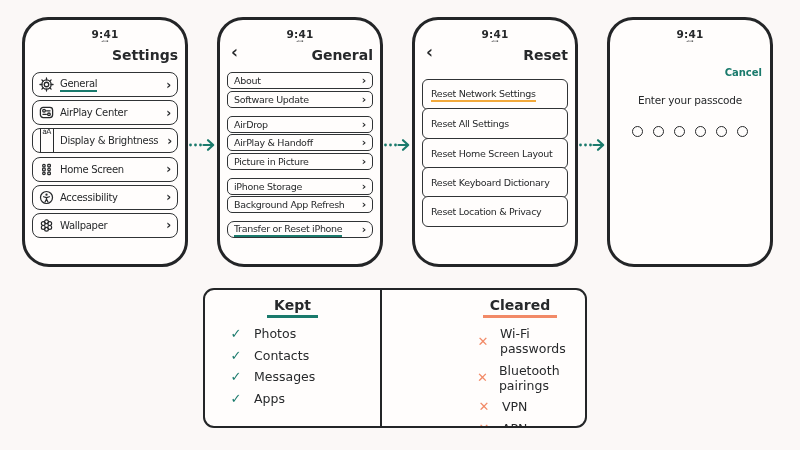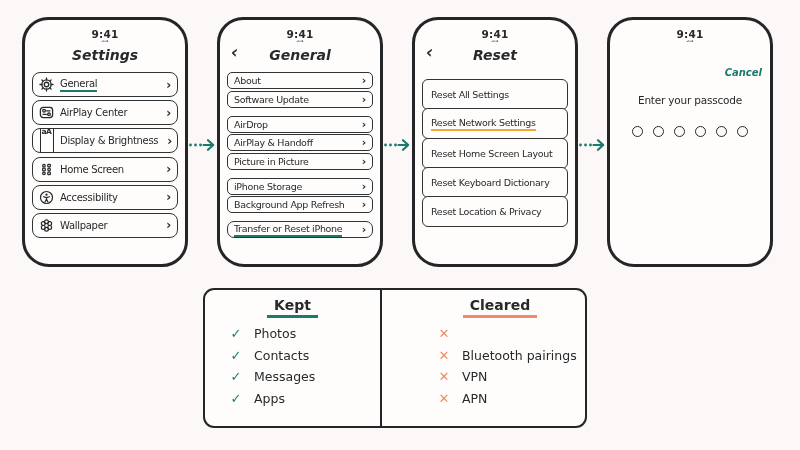--- a/index.html
+++ b/index.html
@@ -12,34 +12,34 @@
   .canvas{position:relative;width:800px;height:450px;}
 
   
   .phone{position:absolute;top:17px;width:166px;height:250px;background:var(--paper);
     border:3px solid #232527;border-radius:26px 28px 26px 27px;padding:8px 7px 8px 7px;}
   .p1{left:22px}.p2{left:217px}.p3{left:412px}.p4{left:607px}
 
   .status{display:flex;justify-content:space-between;align-items:center;padding:0 6px;height:14px;flex-direction:column;}
   .time{font-size:10.5px;font-weight:700;letter-spacing:.2px;}
 
-  .ptitle{position:relative;text-align:center;font-size:14px;font-weight:600;margin:5px 0 9px;font-style:italic;}
+  .ptitle{position:relative;text-align:right;font-size:14px;font-weight:600;margin:5px 0 9px;}
   .back{position:absolute;left:4px;top:-3px;font-size:17px;font-weight:600;line-height:1;cursor:pointer;}
   .cancel{position:absolute;right:1px;top:18px;font-size:10px;font-weight:600;color:var(--teal);cursor:pointer;}
   .p4 .ptitle{font-size:12.5px;margin-top:7px;}
 
   
   .row{display:flex;align-items:center;border:1.7px solid #303335;background:var(--paper);
     white-space:nowrap;overflow:hidden;}
   .chev{margin-left:auto;font-weight:700;font-size:12px;line-height:1;padding-left:3px;}
 
   .p1 .row{height:25px;border-radius:8px;margin-bottom:3.2px;padding:0 6px;gap:6px;font-size:10px;letter-spacing:-.3px;}
   .icn{width:15px;height:15px;flex:0 0 15px;display:flex;align-items:center;justify-content:center;}
   .aabox{display:inline-block;width:14px;height:31px;border:1.3px solid var(--ink);border-radius:4px;
-    font-size:7.5px;font-weight:700;text-align:center;line-height:11px;letter-spacing:-.5px;}
+    font-size:7.5px;font-weight:400;text-align:center;line-height:11px;letter-spacing:-.5px;}
 
   .p2 .group{margin-bottom:8px;}
   .p2 .row{height:17px;border-radius:5px;margin-bottom:1.6px;padding:0 6px;font-size:9.5px;letter-spacing:-.3px;}
   .p2 .row.tall{height:17px;border-radius:7px;}
   .p2 .chev{font-size:11px;}
 
   .p3 .list{margin-top:16px;}
   .p3 .row{height:31px;border-radius:6px;margin-top:-1.7px;padding:0 8px;font-size:9.5px;letter-spacing:-.3px;}
   .p3 .row:first-child{margin-top:0;}
 
@@ -49,21 +49,21 @@
 
   
   .u-teal{border-bottom:2.6px solid var(--teal);padding-bottom:1px;}
   .u-amber{border-bottom:2.6px solid var(--amber);padding-bottom:1px;}
 
   
   .arrow{position:absolute;top:137px;width:29px;height:16px;}
 
   
   .ctable{position:absolute;left:203px;top:288px;width:384px;height:140px;background:var(--paper);
-    border:2.6px solid #232527;border-radius:11px;display:flex;overflow:hidden;}
+    border:2.6px solid #232527;border-radius:11px;display:flex;overflow:hidden;gap:40px;}
   .col{padding-top:7px;}
   .col-kept{width:177px;border-right:2.2px solid #232527;}
   .col-cleared{flex:1;padding-left:33px;}
   .thead{text-align:center;font-size:14px;font-weight:600;margin-bottom:8px;}
   .thead .hu{display:inline-block;padding:0 7px 2px;}
   .hu-teal{border-bottom:3px solid var(--teal);}
   .hu-salmon{border-bottom:3px solid var(--salmon);}
   .trow{display:flex;align-items:center;gap:11px;font-size:12.5px;margin-bottom:6.5px;}
   .col-kept .trow{padding-left:24px;}
   .col-cleared .trow{padding-left:22px;}
@@ -292,24 +292,24 @@
         </g>
       </svg>
     </div>
     <div class="ptitle">
       <span class="back">‹</span>
       <span>Reset</span>
     </div>
 
     <div class="list">
       <div class="row">
+        <span class="u-amber">Reset Network Settings</span>
+      </div>
+      <div class="row">
         <span>Reset All Settings</span>
-      </div>
-      <div class="row">
-        <span class="u-amber">Reset Network Settings</span>
       </div>
       <div class="row">
         <span>Reset Home Screen Layout</span>
       </div>
       <div class="row">
         <span>Reset Keyboard Dictionary</span>
       </div>
       <div class="row">
         <span>Reset Location &amp; Privacy</span>
       </div>
@@ -382,20 +382,21 @@
         <span class="mark ck">✓</span>
         <span>Apps</span>
       </div>
     </div>
     <div class="col col-cleared">
       <div class="thead">
         <span class="hu hu-salmon">Cleared</span>
       </div>
       <div class="trow">
         <span class="mark cx">✕</span>
+        <span>Wi-Fi passwords</span>
       </div>
       <div class="trow">
         <span class="mark cx">✕</span>
         <span>Bluetooth pairings</span>
       </div>
       <div class="trow">
         <span class="mark cx">✕</span>
         <span>VPN</span>
       </div>
       <div class="trow">

